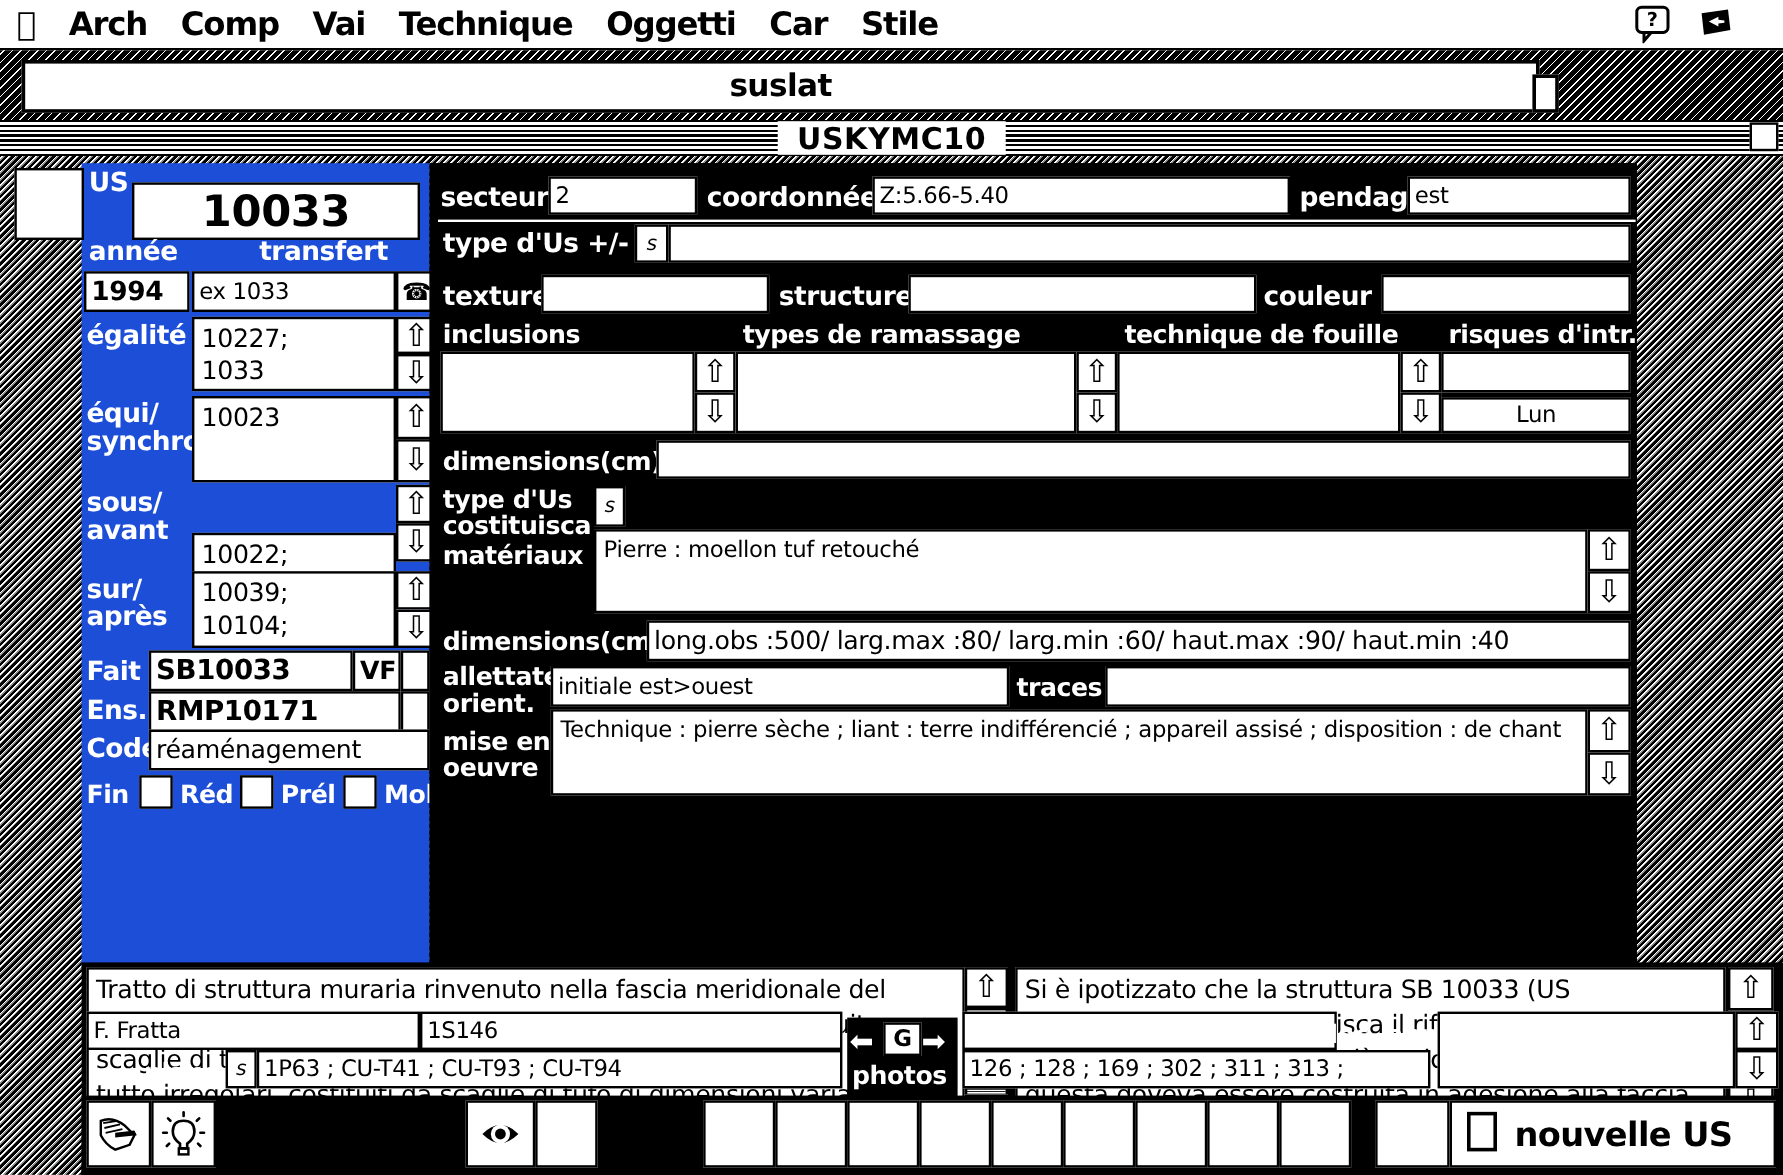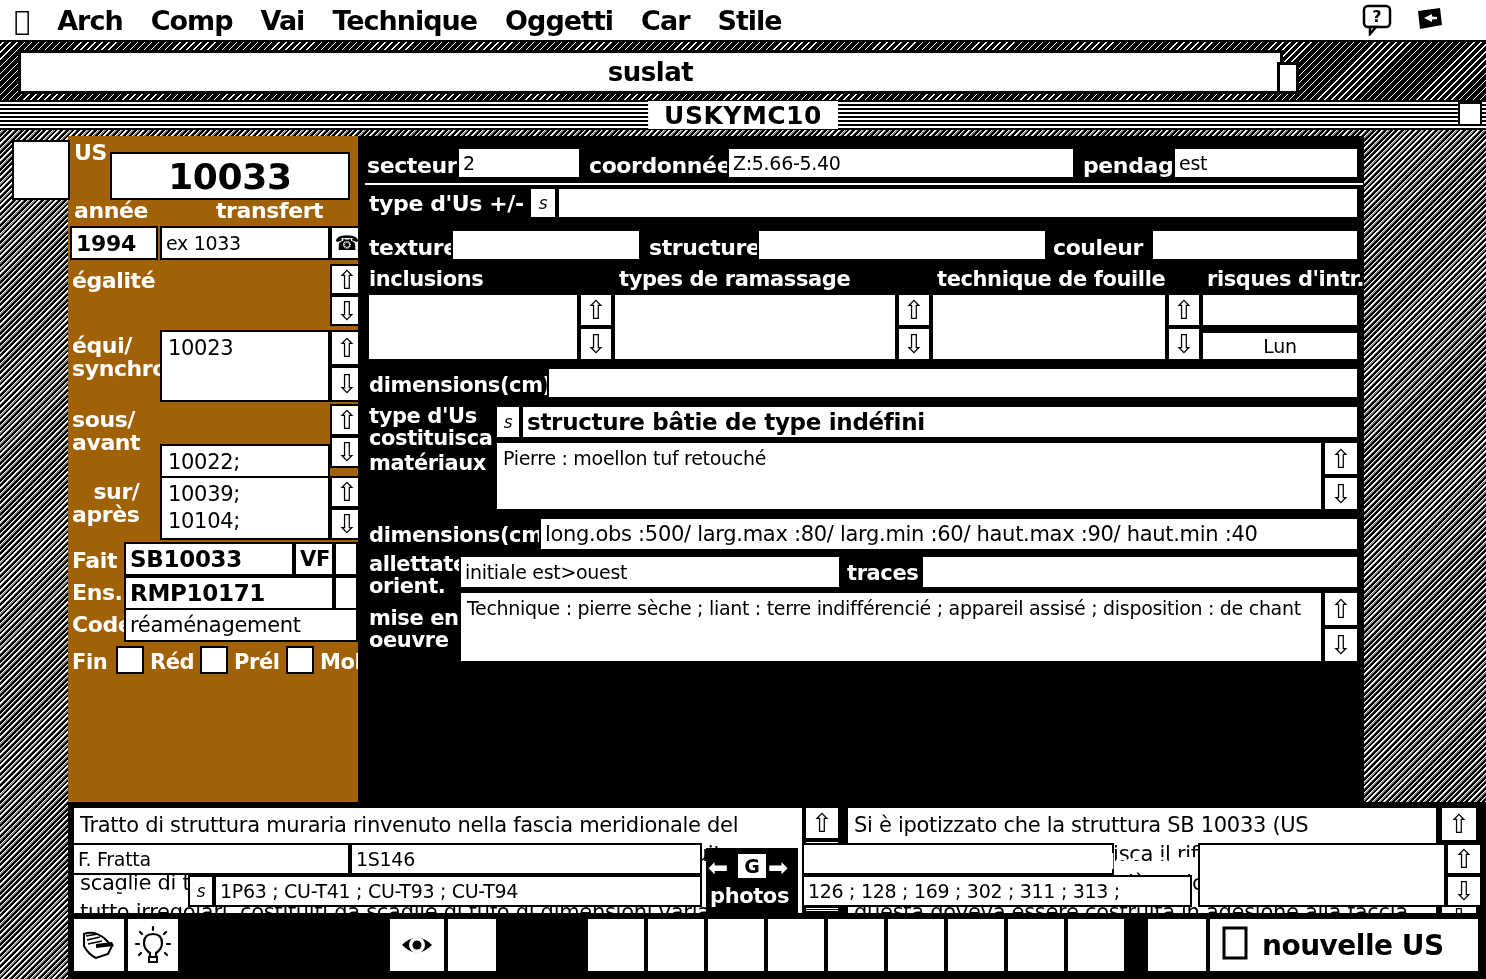--- a/index.html
+++ b/index.html
@@ -75,21 +75,21 @@
 
   
   #canvas{
     position:absolute; left:0; top:130px; width:1486px; height:849px;
   }
   #cardbg{ position:absolute; left:0; top:0; width:1486px; height:849px; }
 
   
   #leftpanel{
     position:absolute; left:68px; top:6px; width:290px; height:672px;
-    background:#a16207;
+    background:#1d4ed8;
   }
   #topleftbox{ position:absolute; left:12px; top:10px; width:58px; height:60px;
                background:#fff; border:2px solid #000;}
 
   
   #rightstrip{ position:absolute; left:1362px; top:6px; width:124px; height:672px;}
 
   
   #formpanel{
     position:absolute; left:358px; top:6px; width:1006px; height:672px;
@@ -171,20 +171,24 @@
     <div class="lbl" style="position:absolute;left:6px;top:62px;font-size:22px;">année</div>
     <div class="lbl" style="position:absolute;left:148px;top:62px;font-size:22px;">transfert</div>
 
     <div class="fld" style="position:absolute;left:2px;top:90px;width:88px;height:34px;font-weight:bold;font-size:22px;">1994</div>
     <div class="fld" style="position:absolute;left:92px;top:90px;width:170px;height:34px;">ex 1033</div>
     <div class="fld" style="position:absolute;left:262px;top:90px;width:34px;height:34px;justify-content:center;">
         <span style="font-size:20px;">☎</span>
       </div>
 
     <div class="lbl" style="position:absolute;left:4px;top:132px;font-size:22px;">égalité</div>
+    <div class="fld ml" style="position:absolute;left:92px;top:128px;width:170px;height:62px;font-size:21px;">
+        <div>10227;</div>
+        <div>1033</div>
+      </div>
     <div class="arrBtn upArr" style="position:absolute;left:262px;top:128px;width:34px;height:31px;"></div>
     <div class="arrBtn dnArr" style="position:absolute;left:262px;top:159px;width:34px;height:31px;"></div>
 
     <div class="lbl" style="position:absolute;left:4px;top:198px;font-size:22px;line-height:1.05;">
         <div>équi/</div>
         <div>synchro</div>
       </div>
     <div class="fld ml" style="position:absolute;left:92px;top:194px;width:170px;height:72px;font-size:21px;">
         <div>10023</div>
       </div>
@@ -196,21 +200,21 @@
         <div>avant</div>
       </div>
     <div class="fld ml" style="position:absolute;left:92px;top:268px;width:170px;height:64px;font-size:21px;margin-top:40px;">
         <div>10022;</div>
         <div>10043;</div>
         <div>10704</div>
       </div>
     <div class="arrBtn upArr" style="position:absolute;left:262px;top:268px;width:34px;height:32px;"></div>
     <div class="arrBtn dnArr" style="position:absolute;left:262px;top:300px;width:34px;height:32px;"></div>
 
-    <div class="lbl" style="position:absolute;left:4px;top:344px;font-size:22px;line-height:1.05;text-align:right;">
+    <div class="lbl" style="position:absolute;left:4px;top:344px;font-size:22px;line-height:1.05;">
         <div>sur/</div>
         <div>après</div>
       </div>
     <div class="fld ml" style="position:absolute;left:92px;top:340px;width:170px;height:64px;font-size:21px;">
         <div>10039;</div>
         <div>10104;</div>
         <div>10105</div>
       </div>
     <div class="arrBtn upArr" style="position:absolute;left:262px;top:340px;width:34px;height:32px;"></div>
     <div class="arrBtn dnArr" style="position:absolute;left:262px;top:372px;width:34px;height:32px;"></div>
@@ -282,21 +286,20 @@
     <div class="fld" style="position:absolute;left:840px;top:192px;width:158px;height:30px;justify-content:center;">Lun</div>
 
     <div class="lbl" style="position:absolute;left:8px;top:234px;font-size:21px;">dimensions(cm)</div>
     <div class="fld" style="position:absolute;left:186px;top:228px;width:812px;height:32px;"></div>
 
     <div class="lbl" style="position:absolute;left:8px;top:266px;font-size:21px;line-height:1.05;">
         <div>type d'Us</div>
         <div>costituisca</div>
       </div>
     <div class="fld" style="position:absolute;left:134px;top:266px;width:26px;height:34px;font-style:italic;font-size:17px;justify-content:center;">s</div>
-    <div class="fld" style="position:absolute;left:160px;top:266px;width:838px;height:34px;font-weight:bold;font-size:23px;">structure bâtie de type indéfini</div>
 
     <div class="lbl" style="position:absolute;left:8px;top:312px;font-size:21px;">matériaux</div>
     <div class="fld ml" style="position:absolute;left:134px;top:302px;width:828px;height:70px;">Pierre : moellon tuf retouché</div>
     <div class="arrBtn upArr" style="position:absolute;left:962px;top:302px;width:36px;height:35px;"></div>
     <div class="arrBtn dnArr" style="position:absolute;left:962px;top:337px;width:36px;height:35px;"></div>
 
     <div class="lbl" style="position:absolute;left:8px;top:384px;font-size:21px;">dimensions(cm)</div>
     <div class="fld" style="position:absolute;left:178px;top:378px;width:820px;height:34px;font-size:21px;">long.obs :500/ larg.max :80/ larg.min :60/ haut.max :90/ haut.min :40</div>
 
     <div class="lbl" style="position:absolute;left:8px;top:414px;font-size:21px;line-height:1.05;">

